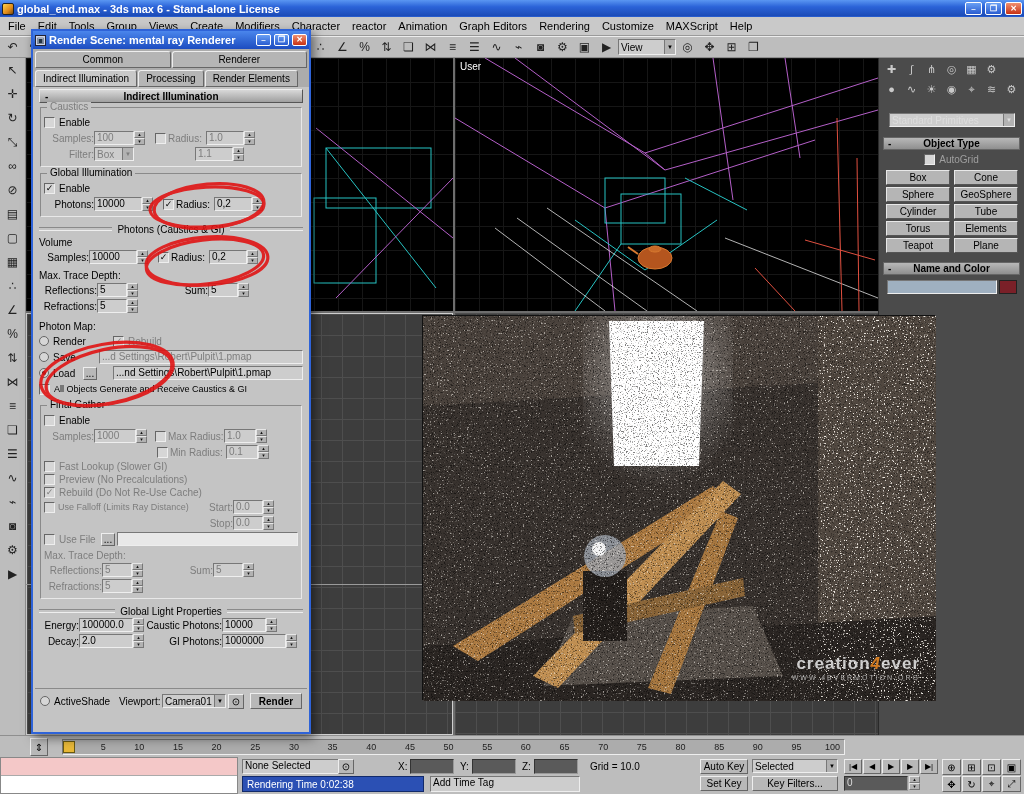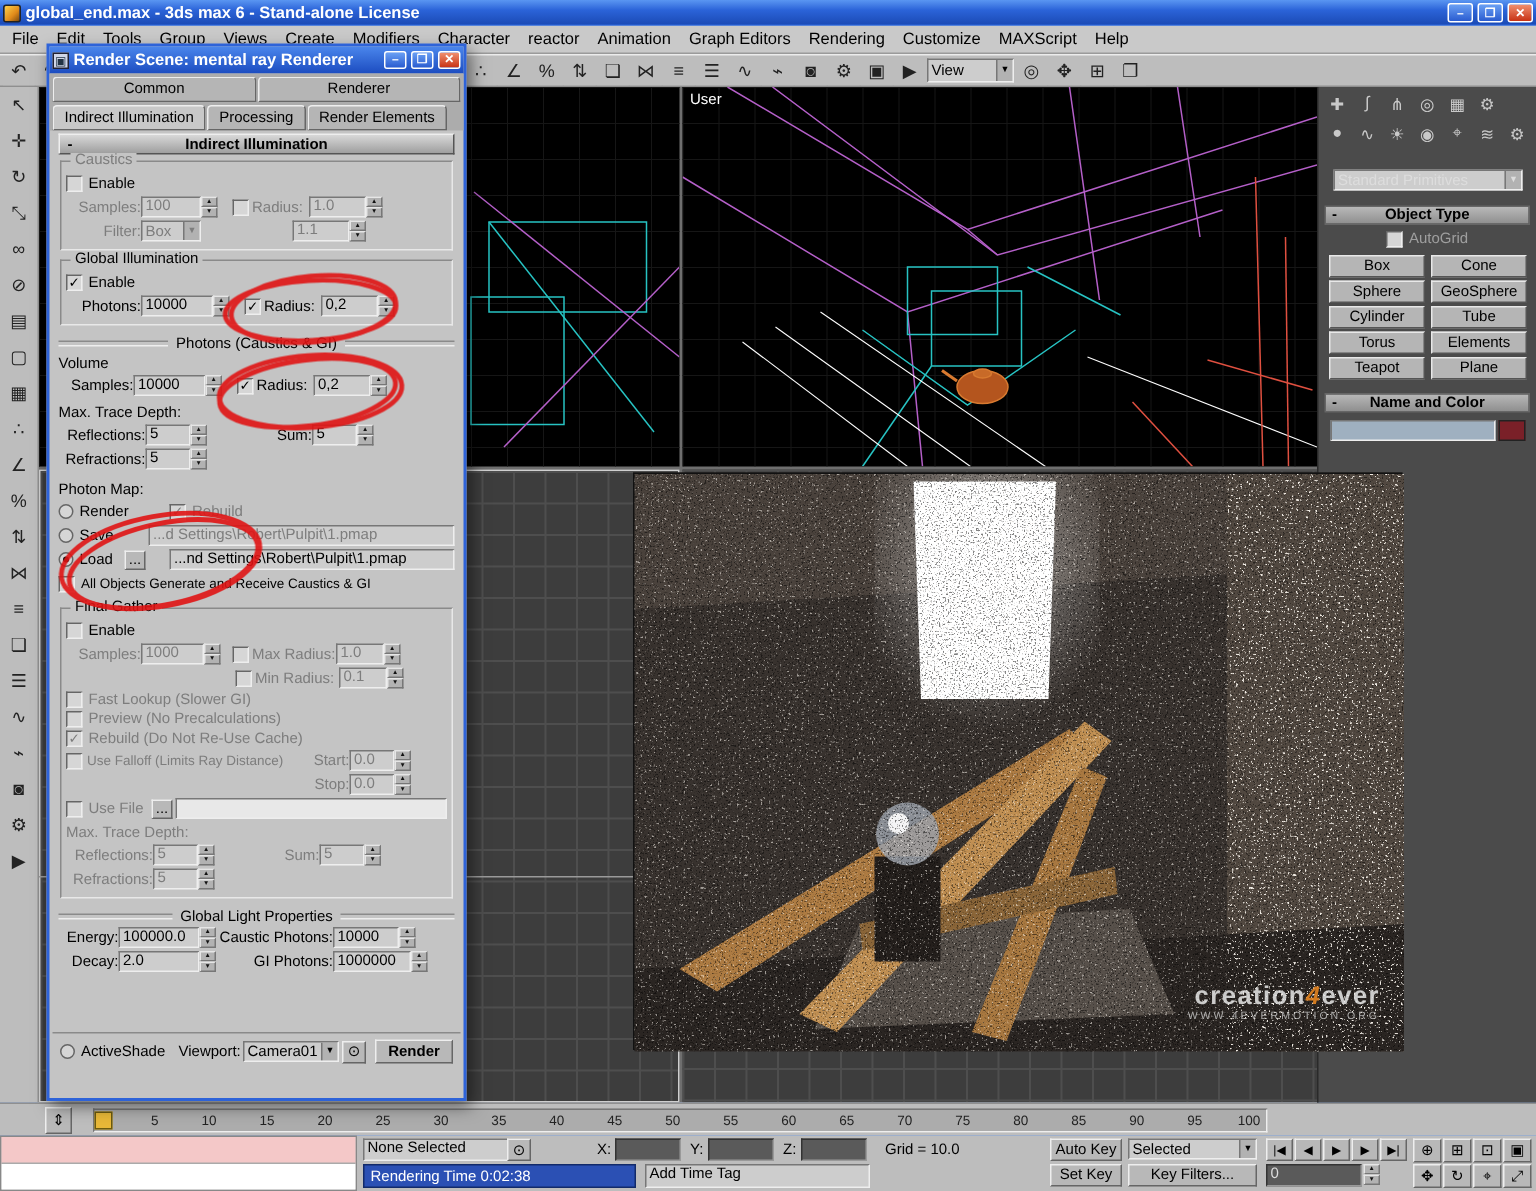--- a/index.html
+++ b/index.html
@@ -622,21 +622,21 @@
           </span>
       </div>
       <div class="r r16">
         <span class="lb ra" style="width:40px">Decay:</span>
         <span class="f" style="width:54px">2.0</span>
         <span class="sp">
             <i></i>
             <i></i>
           </span>
         <span class="lb ra" style="width:78px">GI Photons:</span>
-        <span class="f" style="width:52px">1000000</span>
+        <span class="f" style="width:64px">1000000</span>
         <span class="sp">
             <i></i>
             <i></i>
           </span>
       </div>
     </div>
 
     <div class="dfoot">
       <div class="r" style="height:18px">
         <span class="rd"></span>

